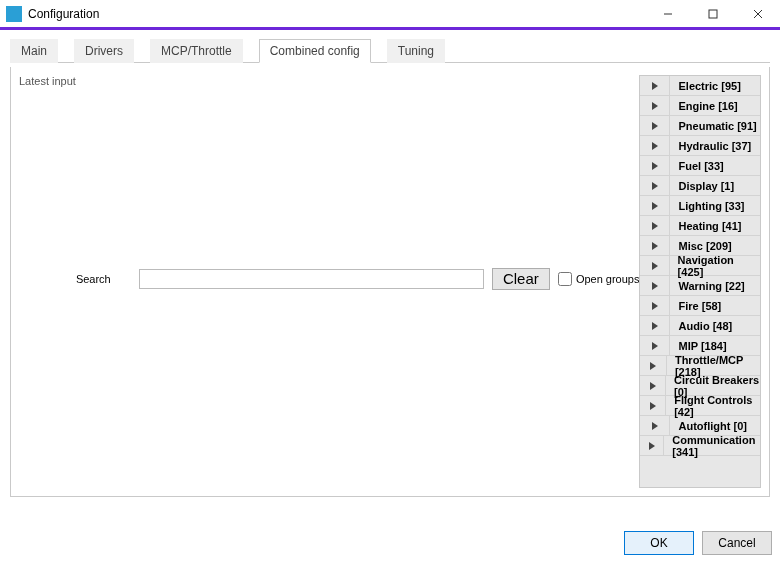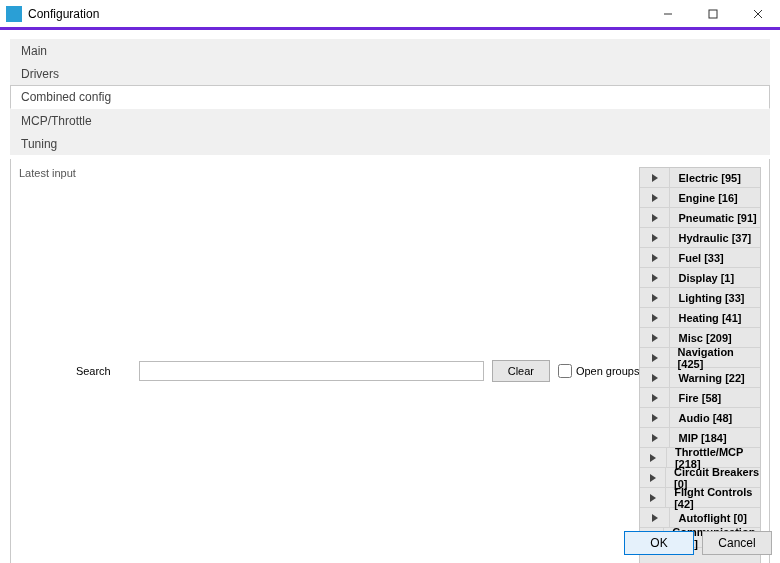--- a/index.html
+++ b/index.html
@@ -35,22 +35,21 @@
     font-size:12px; color:#333;
     cursor:pointer;
   }
   .win-btn svg { display:block; }
 
   
   .tabstrip {
     display:flex;
     margin: 8px 10px 0 10px;
     border-bottom:1px solid #c9c9c9;
-    gap:0;
-    flex-direction:column;
+    gap:16px;
   }
   .tab {
     padding:4px 10px;
     border:1px solid transparent;
     border-bottom:none;
     background:#f0f0f0;
     color:#444;
     cursor:pointer;
     position:relative;
     top:1px;
@@ -93,21 +92,21 @@
     width:345px;
     height:20px;
     border:1px solid #bbb;
     padding:0 4px;
     font-size:12px;
   }
   .clearbtn {
     width:58px; height:22px;
     border:1px solid #adadad;
     background:#e6e6e6;
-    font-size:11px;
+    font-size:15px;
     cursor:pointer;
   }
   .chk { display:flex; align-items:center; gap:4px; font-size:11px; }
   .chk input { width:14px; height:14px; }
 
   
   .groups {
     flex:1;
     border:1px solid #c9c9c9;
     overflow:auto;
@@ -183,22 +182,22 @@
           <line x1="1" y1="1" x2="9" y2="9" stroke="#333" stroke-width="1"></line>
           <line x1="9" y1="1" x2="1" y2="9" stroke="#333" stroke-width="1"></line>
         </svg>
     </div>
   </div>
 </div>
 
 <div class="tabstrip" id="tabstrip">
     <div class="tab">Main</div>
     <div class="tab">Drivers</div>
+    <div class="tab">MCP/Throttle</div>
     <div class="tab active">Combined config</div>
-    <div class="tab">MCP/Throttle</div>
     <div class="tab">Tuning</div>
   </div>
 
 <div class="panel">
   <div class="latest-label">Latest input</div>
   <div class="search-row">
     <div class="search-lbl">Search</div>
     <input type="text" value="" placeholder="" style="">
     <button class="clearbtn">Clear</button>
     <label class="chk">

